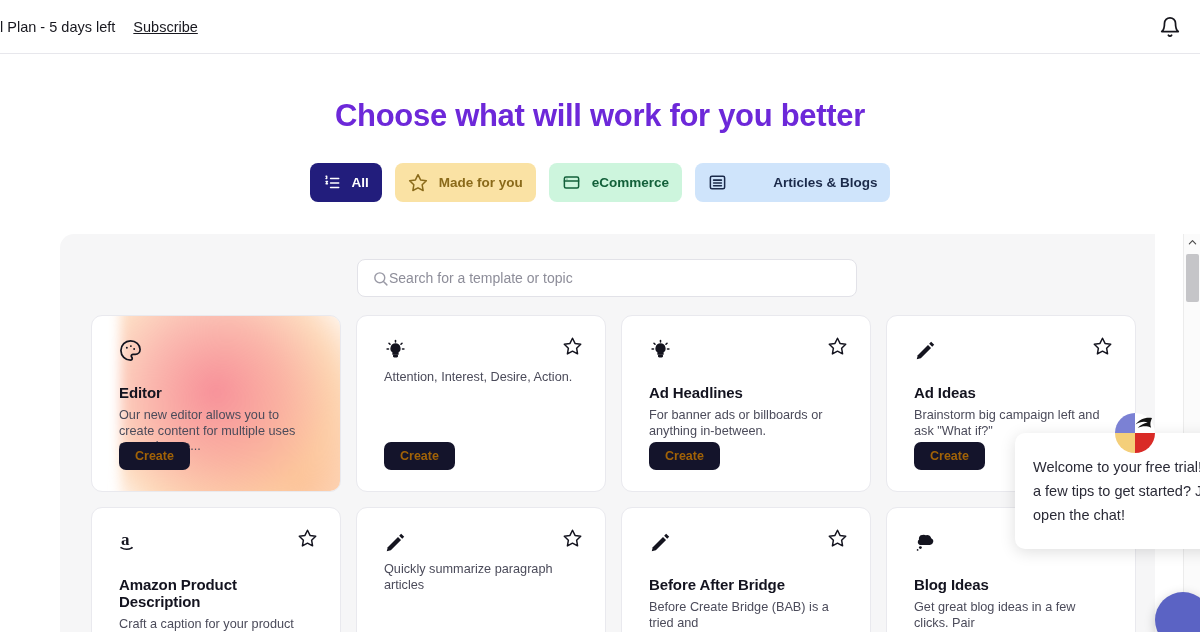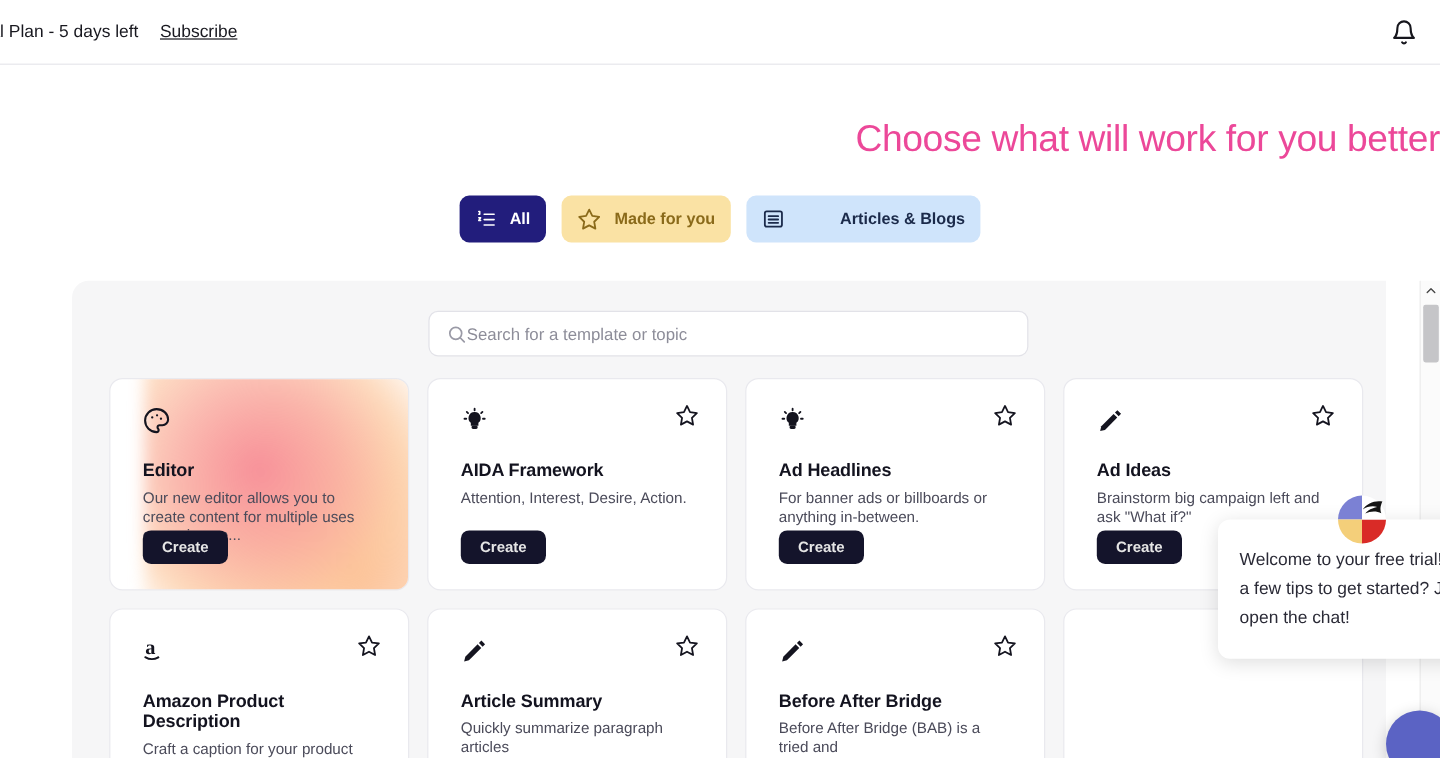--- a/index.html
+++ b/index.html
@@ -31,24 +31,24 @@
   .topbar-spacer { flex: 1; }
   .bell-btn {
     margin-right: 12px; width: 36px; height: 36px;
     display: flex; align-items: center; justify-content: center;
     cursor: pointer;
   }
 
   
   .page-title {
     position: absolute; top: 98px; left: 0; width: 1200px;
-    text-align: right;
-    font-size: 31px; font-weight: normal;
+    text-align: center;
+    font-size: 31px; font-weight: bold;
     letter-spacing: -0.3px;
-    color: #ec4899;
+    color: #6d28d9;
   }
 
   
   .chips {
     position: absolute; top: 163px; left: 0; width: 1200px;
     display: flex; justify-content: center; align-items: center; gap: 13px;
   }
   .chip {
     display: flex; align-items: center; gap: 11px;
     height: 39px; padding: 0 13px;
@@ -109,21 +109,21 @@
     letter-spacing: -0.1px;
   }
   .card-desc {
     margin-top: 7px;
     font-size: 12.7px; line-height: 15.5px; color: #4b4b5a;
     max-width: 198px;
   }
   .create-btn {
     position: absolute; left: 27px; bottom: 21px; z-index: 3;
     height: 28px; padding: 4px 16px;
-    background: #14142b; color: #e5e5e5;
+    background: #14142b; color: #a16207;
     border: none; border-radius: 7px;
     font-family: "Liberation Sans", sans-serif;
     font-size: 12.5px; font-weight: bold;
     cursor: pointer;
     display: flex; align-items: center;
   }
   .star-btn {
     position: absolute; top: 20px; right: 22px; z-index: 4;
     cursor: pointer; line-height: 0;
   }
@@ -212,20 +212,28 @@
     <span>All</span>
   </div>
 
   <div class="chip" style="background:#fae2a4;color:#8a6a1a;">
     <svg width="20" height="20" viewBox="0 0 24 24" fill="none" stroke="currentColor" stroke-width="1.8" stroke-linecap="round" stroke-linejoin="round">
       <polygon points="12 2 15.09 8.26 22 9.27 17 14.14 18.18 21.02 12 17.77 5.82 21.02 7 14.14 2 9.27 8.91 8.26 12 2"></polygon>
     </svg>
     <span>Made for you</span>
   </div>
 
+  <div class="chip" style="background:#cdf5dd;color:#13603a;">
+    <svg width="19" height="19" viewBox="0 0 24 24" fill="none" stroke="currentColor" stroke-width="1.9" stroke-linecap="round" stroke-linejoin="round">
+      <rect x="3" y="5" width="18" height="14" rx="2"></rect>
+      <line x1="3" y1="10" x2="21" y2="10"></line>
+      <circle cx="6.3" cy="7.6" r="0.7" fill="currentColor" stroke="none"></circle>
+    </svg>
+    <span>eCommerce</span>
+  </div>
 
   <div class="chip" style="background:#cfe4fb;color:#1b2a4a;gap:46px;">
     <svg width="19" height="19" viewBox="0 0 24 24" fill="none" stroke="currentColor" stroke-width="1.9" stroke-linecap="round" stroke-linejoin="round">
       <rect x="3" y="4" width="18" height="16" rx="2"></rect>
       <line x1="7" y1="9" x2="17" y2="9"></line>
         <line x1="7" y1="12.5" x2="17" y2="12.5"></line>
         <line x1="7" y1="16" x2="17" y2="16"></line>
     </svg>
     <span>Articles &amp; Blogs</span>
   </div>
@@ -273,21 +281,20 @@
           <svg width="23" height="23" viewBox="0 0 24 24" fill="#14141f" stroke="#14141f" stroke-width="1.4" stroke-linecap="round">
             <path d="M12 5.2a4.6 4.6 0 0 0-2.6 8.4v2.1h5.2v-2.1A4.6 4.6 0 0 0 12 5.2z"></path>
             <rect x="10" y="17" width="4" height="1.5" rx="0.7"></rect>
             <line x1="12" y1="1.6" x2="12" y2="3.1" stroke-width="1.6"></line>
             <line x1="5.2" y1="4.4" x2="6.3" y2="5.5" stroke-width="1.6"></line>
             <line x1="18.8" y1="4.4" x2="17.7" y2="5.5" stroke-width="1.6"></line>
             <line x1="3.2" y1="10.4" x2="4.7" y2="10.4" stroke-width="1.6"></line>
             <line x1="20.8" y1="10.4" x2="19.3" y2="10.4" stroke-width="1.6"></line>
           </svg>
         </div>
-        <div class="card-title">AIDA Framework</div>
         <div class="card-desc">Attention, Interest, Desire, Action.</div>
       </div>
       <button class="create-btn">Create</button>
     </div>
 
     <div class="card">
       <span class="star-btn">
         <svg width="21" height="21" viewBox="0 0 24 24" fill="none" stroke="#14141f" stroke-width="1.7" stroke-linecap="round" stroke-linejoin="round">
           <polygon points="12 2.6 14.9 8.5 21.4 9.4 16.7 13.9 17.8 20.4 12 17.3 6.2 20.4 7.3 13.9 2.6 9.4 9.1 8.5 12 2.6"></polygon>
         </svg>
@@ -355,51 +362,61 @@
           <polygon points="12 2.6 14.9 8.5 21.4 9.4 16.7 13.9 17.8 20.4 12 17.3 6.2 20.4 7.3 13.9 2.6 9.4 9.1 8.5 12 2.6"></polygon>
         </svg>
       </span>
       <div class="card-inner">
         <div class="card-icon">
           <svg width="23" height="23" viewBox="0 0 24 24" fill="#14141f" stroke="none">
             <path d="M17.9 2.9l3.2 3.2-2.1 2.1-3.2-3.2 2.1-2.1z"></path>
             <path d="M14.6 6.2l3.2 3.2L7.1 20.1l-4.2 1 1-4.2L14.6 6.2z"></path>
           </svg>
         </div>
-        <div class="card-title">Article Summary</div>
         <div class="card-desc">Quickly summarize paragraph articles</div>
       </div>
 
     </div>
 
     <div class="card">
       <span class="star-btn">
         <svg width="21" height="21" viewBox="0 0 24 24" fill="none" stroke="#14141f" stroke-width="1.7" stroke-linecap="round" stroke-linejoin="round">
           <polygon points="12 2.6 14.9 8.5 21.4 9.4 16.7 13.9 17.8 20.4 12 17.3 6.2 20.4 7.3 13.9 2.6 9.4 9.1 8.5 12 2.6"></polygon>
         </svg>
       </span>
       <div class="card-inner">
         <div class="card-icon">
           <svg width="23" height="23" viewBox="0 0 24 24" fill="#14141f" stroke="none">
             <path d="M17.9 2.9l3.2 3.2-2.1 2.1-3.2-3.2 2.1-2.1z"></path>
             <path d="M14.6 6.2l3.2 3.2L7.1 20.1l-4.2 1 1-4.2L14.6 6.2z"></path>
           </svg>
         </div>
         <div class="card-title">Before After Bridge</div>
-        <div class="card-desc">Before After Bridge (BAB) is a tried and</div>
-      </div>
-
-    </div>
-
-    <div class="card">
-      <span class="star-btn">
-        <svg width="21" height="21" viewBox="0 0 24 24" fill="none" stroke="#14141f" stroke-width="1.7" stroke-linecap="round" stroke-linejoin="round">
-          <polygon points="12 2.6 14.9 8.5 21.4 9.4 16.7 13.9 17.8 20.4 12 17.3 6.2 20.4 7.3 13.9 2.6 9.4 9.1 8.5 12 2.6"></polygon>
-        </svg>
-      </span>
+        <div class="card-desc">Before Create Bridge (BAB) is a tried and</div>
+      </div>
+
+    </div>
+
+    <div class="card">
+      <span class="star-btn">
+        <svg width="21" height="21" viewBox="0 0 24 24" fill="none" stroke="#14141f" stroke-width="1.7" stroke-linecap="round" stroke-linejoin="round">
+          <polygon points="12 2.6 14.9 8.5 21.4 9.4 16.7 13.9 17.8 20.4 12 17.3 6.2 20.4 7.3 13.9 2.6 9.4 9.1 8.5 12 2.6"></polygon>
+        </svg>
+      </span>
+      <div class="card-inner">
+        <div class="card-icon">
+          <svg width="25" height="23" viewBox="0 0 24 24" fill="#14141f" stroke="none">
+            <path d="M7.5 4.3a3.5 3.5 0 0 0-3.3 4.6A3.2 3.2 0 0 0 5 14.5h10.6a3.6 3.6 0 0 0 1.3-6.9 4 4 0 0 0-5.6-3.1 3.6 3.6 0 0 0-3.8-0.2z"></path>
+            <circle cx="5.6" cy="17.3" r="1.5"></circle>
+            <circle cx="2.7" cy="19.8" r="0.9"></circle>
+          </svg>
+        </div>
+        <div class="card-title">Blog Ideas</div>
+        <div class="card-desc">Get great blog ideas in a few clicks. Pair</div>
+      </div>
 
     </div>
 
   </div>
 </div>
 
 <div class="scrollbar">
   <div class="sb-arrow up">
     <svg width="9" height="9" viewBox="0 0 10 10">
       <path d="M1.5 6.5L5 3l3.5 3.5" fill="none" stroke="#4a4a4a" stroke-width="1.3" stroke-linecap="round" stroke-linejoin="round"></path>

